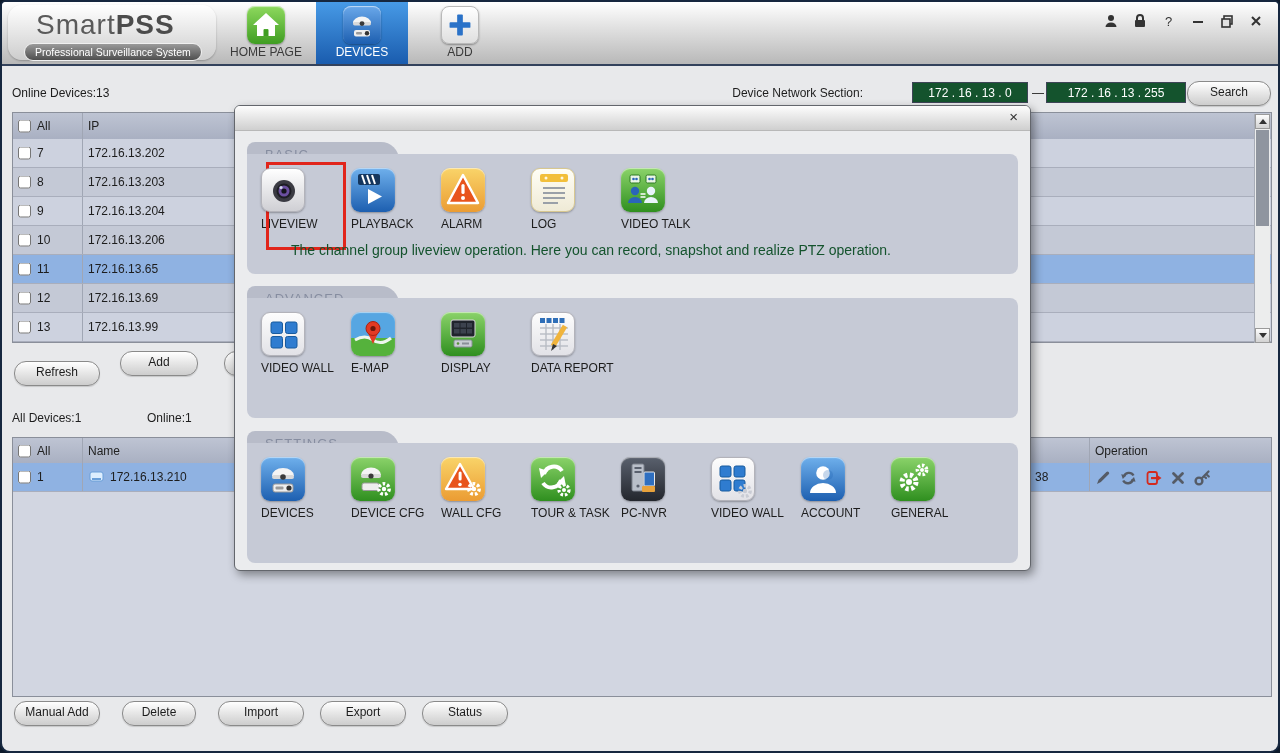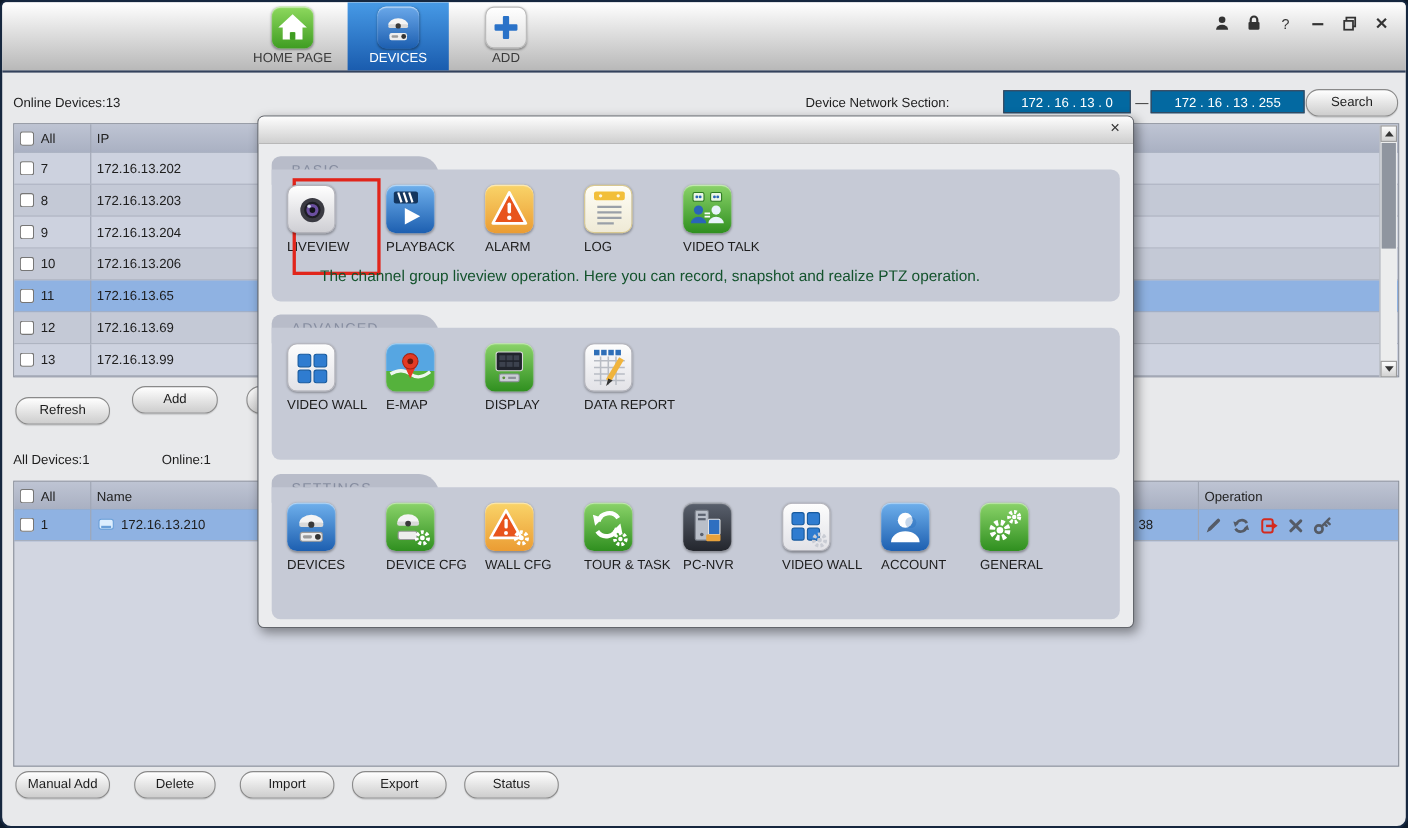--- a/index.html
+++ b/index.html
@@ -20,21 +20,21 @@
               box-shadow:inset 0 1px 1px rgba(255,255,255,.6),0 1px 2px rgba(0,0,0,.35);}
   .tab .tlabel{position:absolute;left:0;right:0;bottom:5px;}
   .tab.active{background:linear-gradient(#479ae6,#1a5cae);color:#fff;}
   .ti-green{background:linear-gradient(#8ed95e,#3f9d22);}
   .ti-blue{background:linear-gradient(#6aa8ea,#1d5fb0);}
   .ti-white{background:linear-gradient(#ffffff,#dfdfdf);border:1px solid #b9b9b9;box-sizing:border-box;}
   .wctls{position:absolute;right:14px;top:11px;display:flex;gap:13px;align-items:center;}
   .wctl{width:16px;height:16px;}
   
   .lbl{font-size:12px;color:#1d1d1d;}
-  .ipbox{position:absolute;top:80px;height:21px;background:#0369a1;color:#fff;font-size:12px;
+  .ipbox{position:absolute;top:80px;height:21px;background:#14532d;color:#fff;font-size:12px;
          text-align:center;line-height:21px;border:1px solid #3d4456;box-sizing:border-box;}
   .btn{position:absolute;height:23px;border-radius:12px;border:1px solid #8a8a8a;
        background:linear-gradient(#ffffff,#e3e3e3 55%,#cdcdcd);font-size:12px;color:#1d1d1d;
        text-align:center;line-height:21px;box-shadow:0 1px 1px rgba(0,0,0,.15);cursor:default;}
   
   .table{position:absolute;left:10px;width:1260px;border:1px solid #8a8f9a;background:#d2d6e1;box-sizing:border-box;}
   .thead{position:absolute;left:0;right:0;top:0;background:linear-gradient(#bec4d3,#a9b0c2);
          border-bottom:1px solid #8a8f9a;font-size:12px;color:#222;}
   .trow{position:absolute;left:0;right:0;height:29px;border-bottom:1px solid #a9aebc;font-size:12px;color:#1d1d1d;box-sizing:border-box;}
   .light{background:#cdd2df;} .dark{background:#c4c9d6;} .sel{background:#8fb2e2;}
@@ -76,20 +76,24 @@
           border:3px solid #e1251b;}
   .desc{position:absolute;left:44px;top:88px;font-size:14px;color:#14532d;}
   .opicons{position:absolute;display:flex;gap:9px;align-items:center;}
 </style>
 </head>
 <body>
 
 <div class="window">
 
   <div class="topbar">
+    <div class="logo-blob">
+      <div class="brand-name"><span>Smart</span><b>PSS</b></div>
+      <div class="tagline">Professional Surveillance System</div>
+    </div>
 
     <div class="tab" style="left:218px;">
       <div class="ticon ti-green">
         <svg width="38" height="38" viewBox="0 0 38 38">
             <path d="M19 7 L32 19 h-4 v11 h-7 v-7 h-4 v7 h-7 V19 h-4 Z" fill="#fff"></path>
             <rect x="16.5" y="23.5" width="5" height="6.5" fill="#3f9d22"></rect>
           </svg>
       </div>
       <div class="tlabel">HOME PAGE</div>
     </div>

